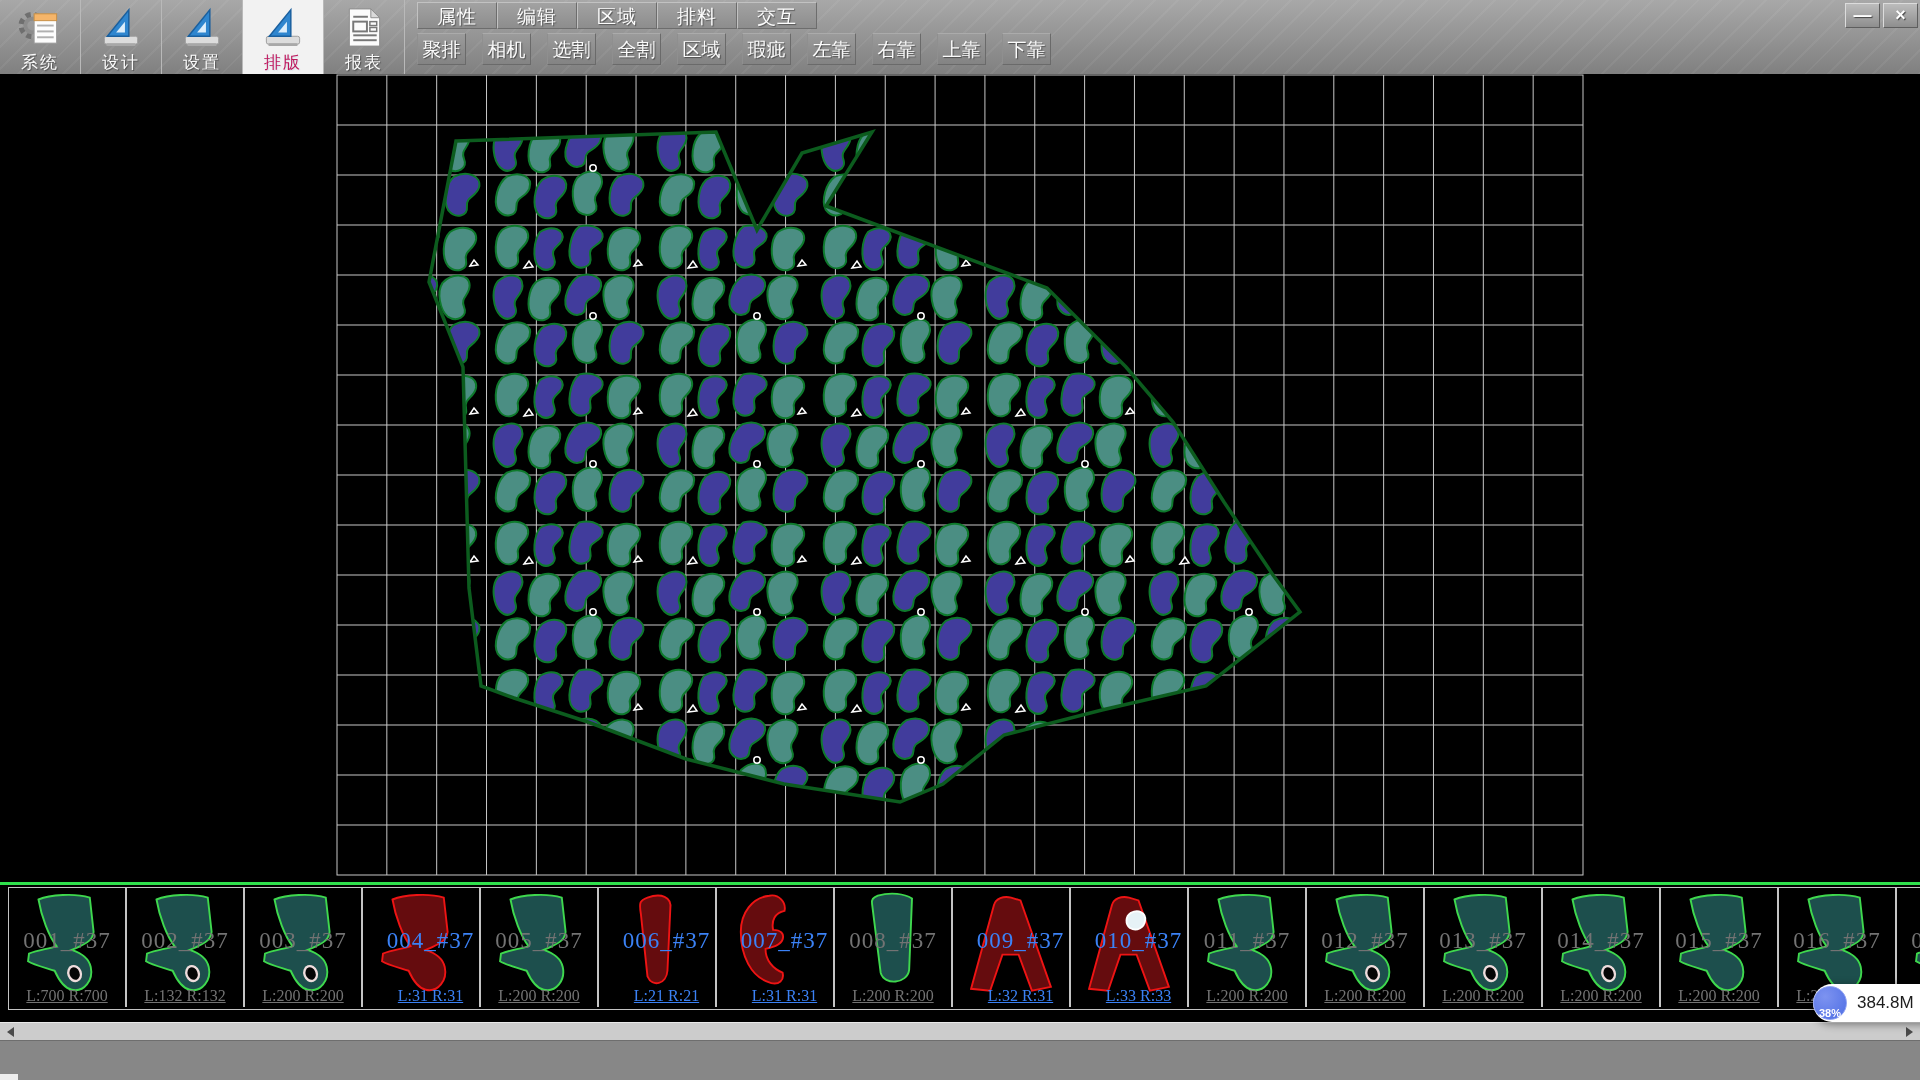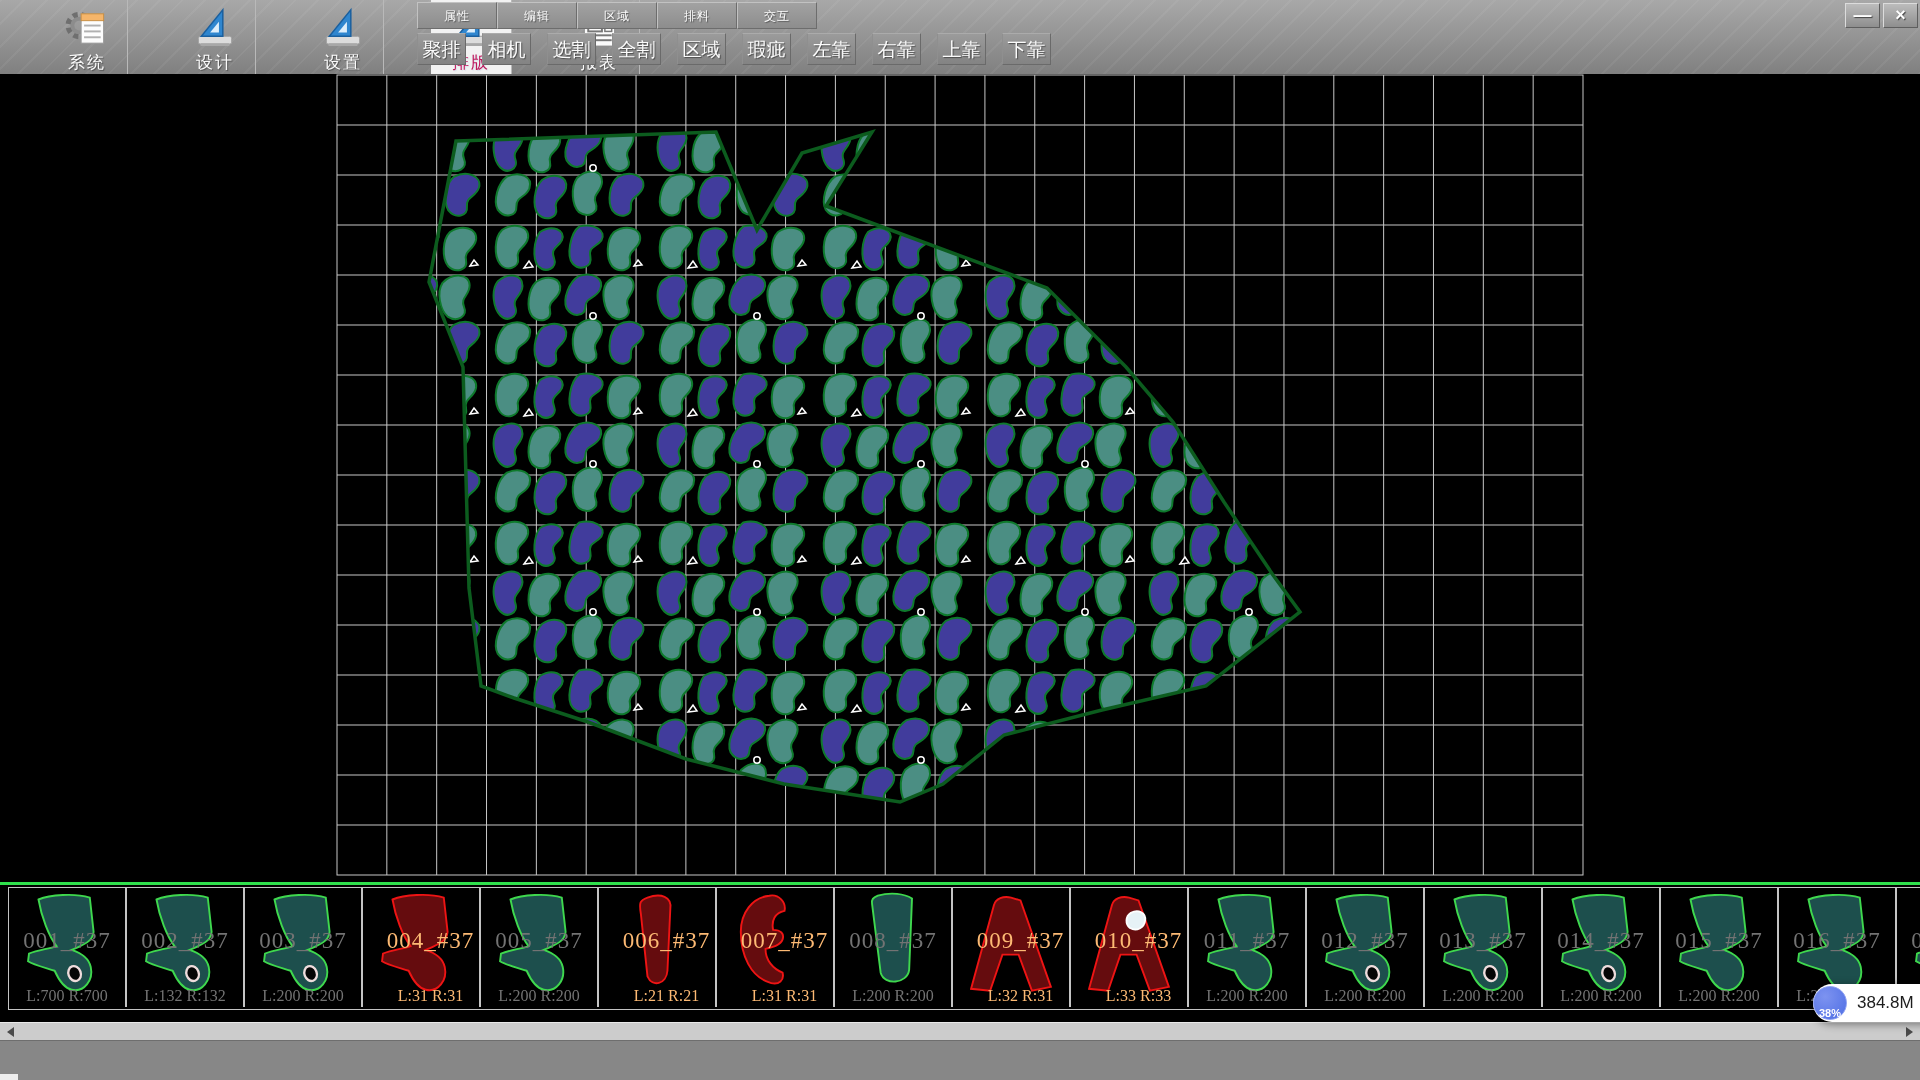--- a/index.html
+++ b/index.html
@@ -13,37 +13,37 @@
     position:absolute;left:0;top:0;width:1920px;height:74px;
     background:
       repeating-linear-gradient(135deg,rgba(255,255,255,.05) 0 2px,transparent 2px 16px),
       linear-gradient(#a8a8a8,#808080);
     z-index:5;
   }
   .main-buttons{position:absolute;left:0;top:0;height:74px;display:flex;}
   .tool-btn{
     width:81px;height:74px;display:flex;flex-direction:column;align-items:center;
     justify-content:flex-start;padding-top:6px;box-sizing:border-box;
-    border-right:1px solid #b9b9b9;cursor:pointer;margin-left:47px;
+    border-right:1px solid #b9b9b9;cursor:pointer;
   }
   .tool-btn .icon{width:46px;height:44px;display:block;}
   .tool-btn .lbl{
     font-size:17px;color:#fbfbfb;margin-top:2px;letter-spacing:2px;
     text-shadow:1px 1px 1px #4e4e4e;white-space:nowrap;
   }
   .tool-btn.active{background:#f2f2f2;}
   .tool-btn.active .lbl{color:#be185d;text-shadow:1px 1px 1px #d8e2ea;}
   
   .menu-area{position:absolute;left:417px;top:0;}
   .menu-tabs{display:flex;margin-top:2px;}
   .menu-tab{
     width:80px;height:27px;line-height:27px;text-align:center;
     background:linear-gradient(#a2a2a2,#8d8d8d);
     border:1px solid;border-color:#c2c2c2 #6d6d6d #6d6d6d #c2c2c2;
-    font-size:12px;color:#fdfdfd;text-shadow:1px 1px 1px #555;cursor:pointer;
+    font-size:19px;color:#fdfdfd;text-shadow:1px 1px 1px #555;cursor:pointer;
     box-sizing:border-box;letter-spacing:1px;
   }
   .action-row{display:flex;margin-top:4px;}
   .action-btn{
     width:49px;height:32px;line-height:32px;text-align:center;
     background:linear-gradient(#9b9b9b,#838383);
     border:1px solid;border-color:#ababab #6a6a6a #6a6a6a #8f8f8f;
     font-size:19px;color:#fbfbfb;text-shadow:1px 1px 1px #4c4c4c;cursor:pointer;
     box-sizing:border-box;margin-right:16px;
   }
@@ -71,24 +71,24 @@
     border-right:2px solid #c4c4c4;background:#000;cursor:pointer;overflow:hidden;
   }
   .thumb-cell svg{position:absolute;left:8px;top:2px;}
   .thumb-id{
     position:absolute;left:0;right:0;top:40px;text-align:center;
     font-family:"Liberation Serif",serif;font-size:23px;letter-spacing:1px;
     pointer-events:none;
   }
   .thumb-counts{
     position:absolute;left:0;right:0;bottom:2px;text-align:center;
-    font-family:"Liberation Serif",serif;font-size:16px;pointer-events:none;
+    font-family:"Liberation Serif",serif;font-size:16px;pointer-events:none;text-decoration:underline;
   }
   .silver{color:#737373;}
-  .green{color:#fdba74;padding-left:19px;}
+  .green{color:#3b82f6;padding-left:19px;}
   .teal-shape{fill:#1d4f4d;stroke:#3fd84e;stroke-width:2;}
   .red-shape{fill:#650c0e;stroke:#ee1414;stroke-width:2;}
   
   .mem-badge{
     position:absolute;left:1813px;top:984px;height:38px;width:132px;
     background:#fff;border-radius:19px;z-index:20;
     box-shadow:0 2px 8px rgba(0,0,0,.45);cursor:pointer;
   }
   .mem-circle{
     position:absolute;left:0;top:2px;width:34px;height:34px;border-radius:50%;

